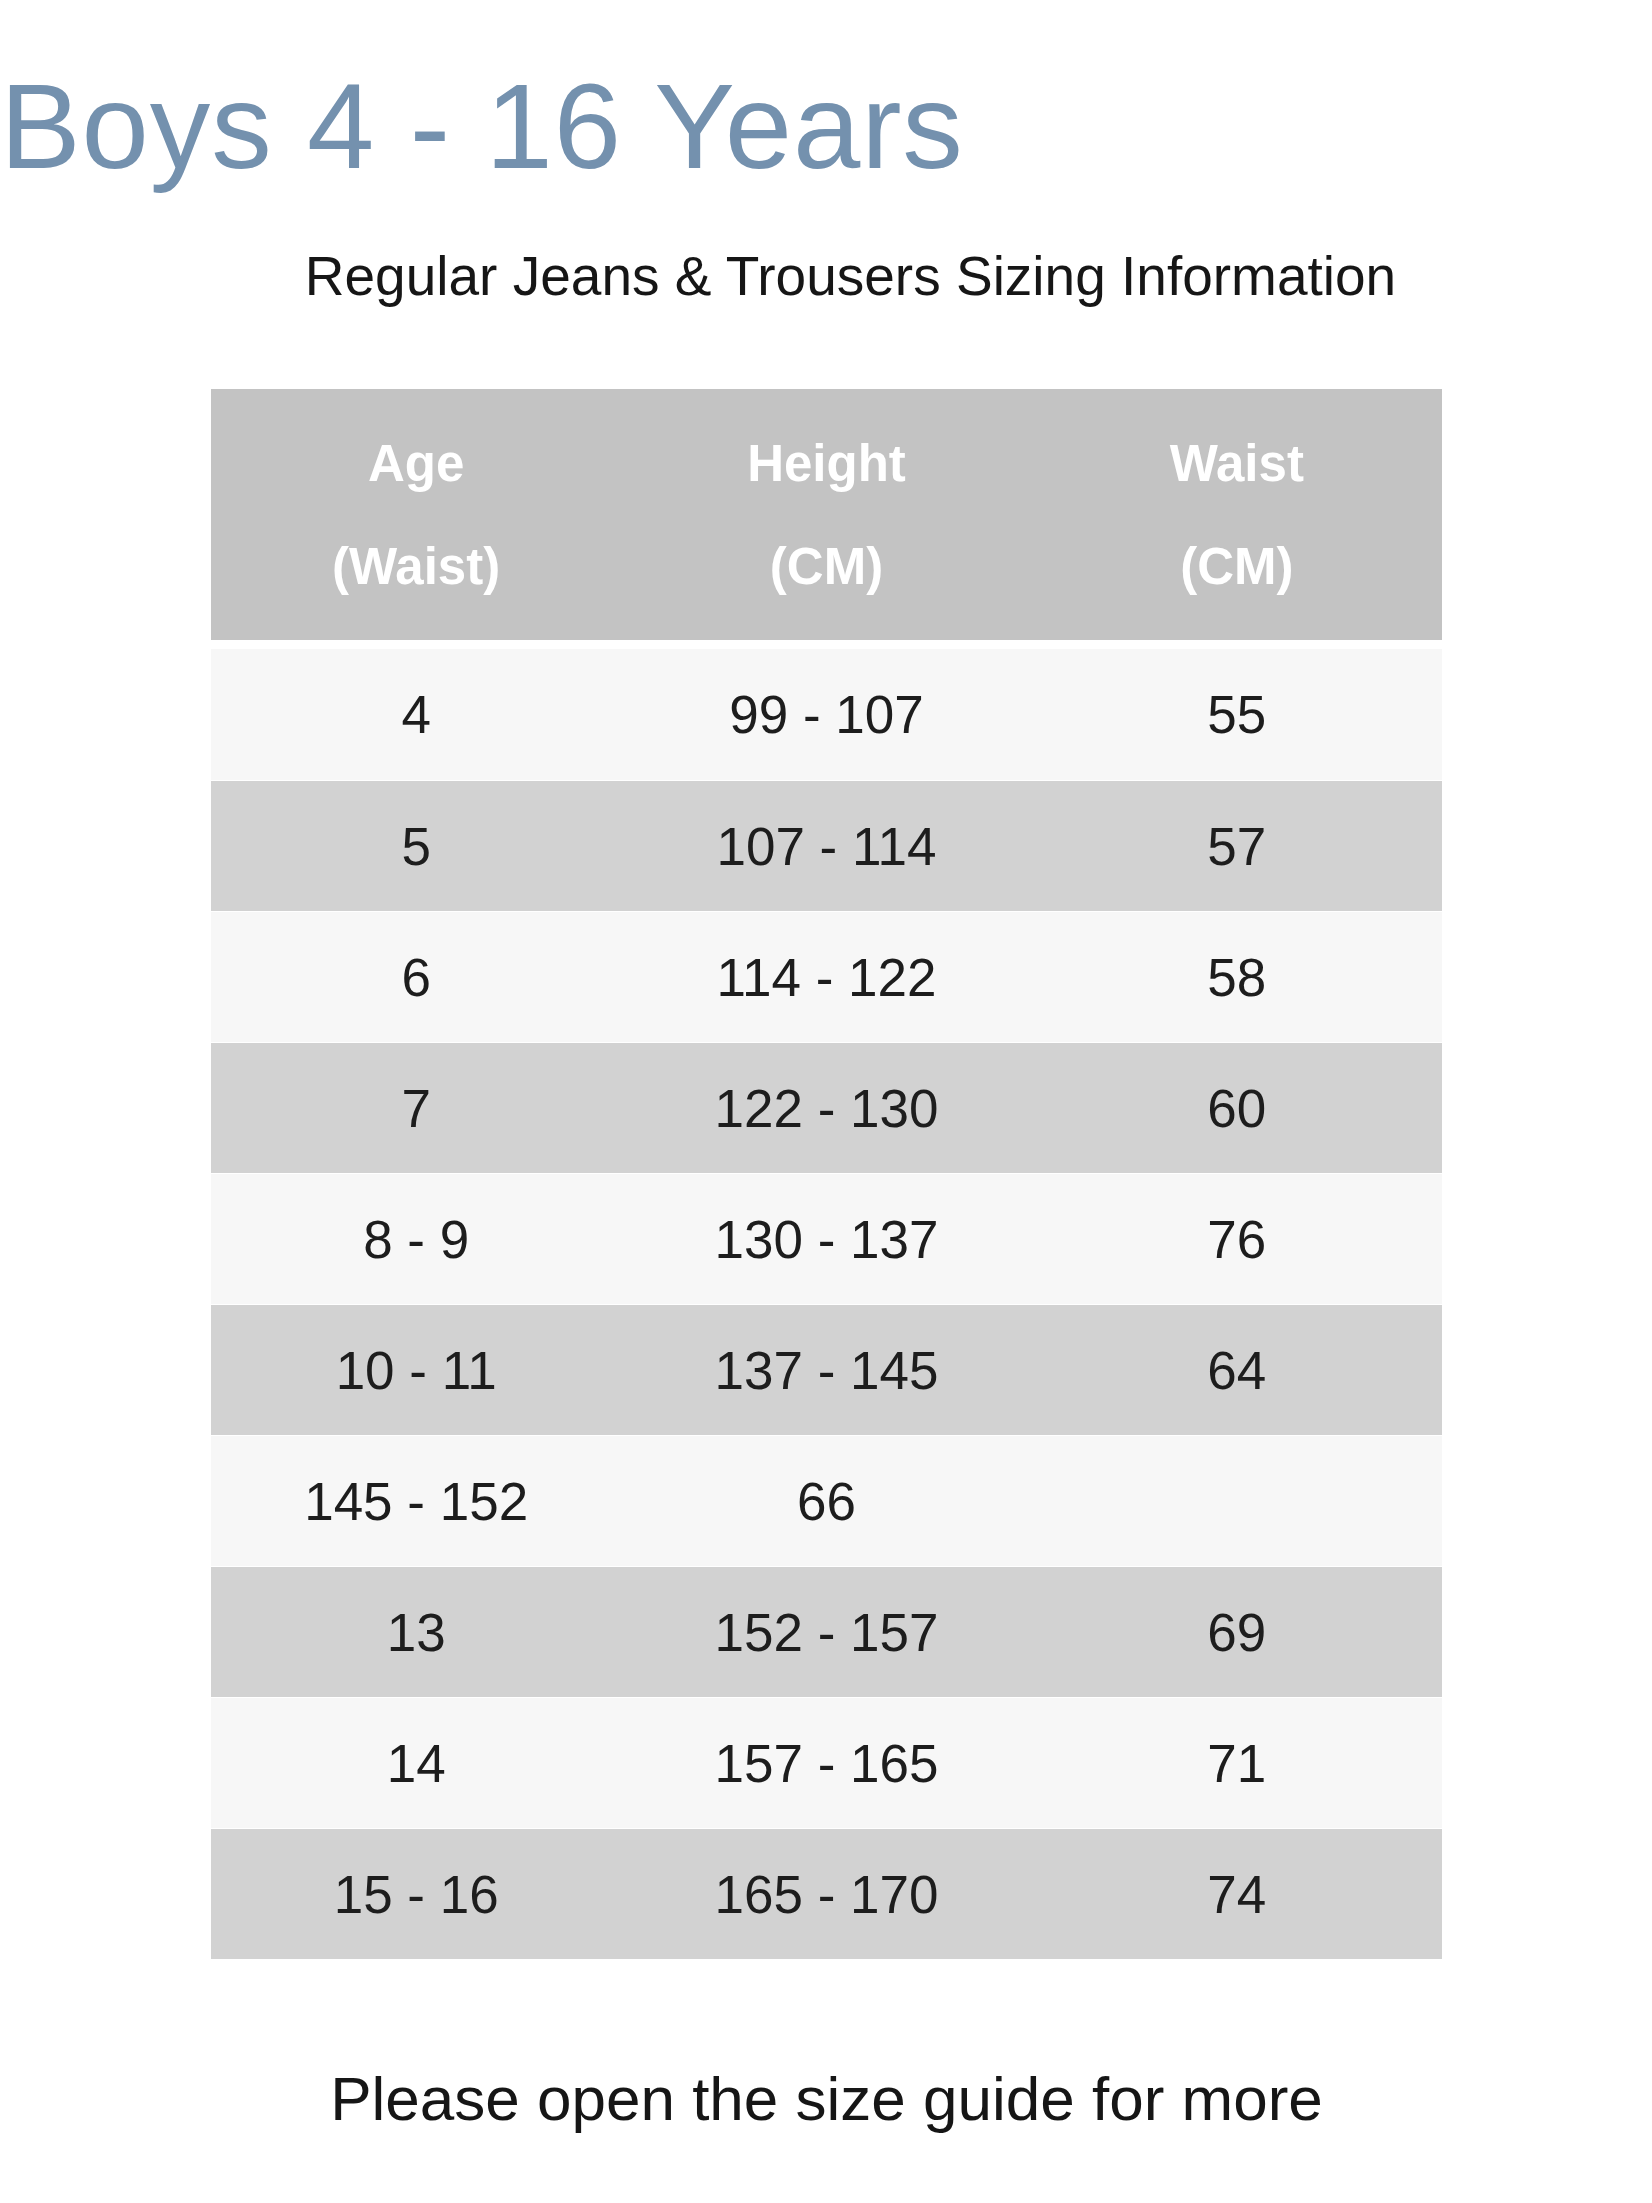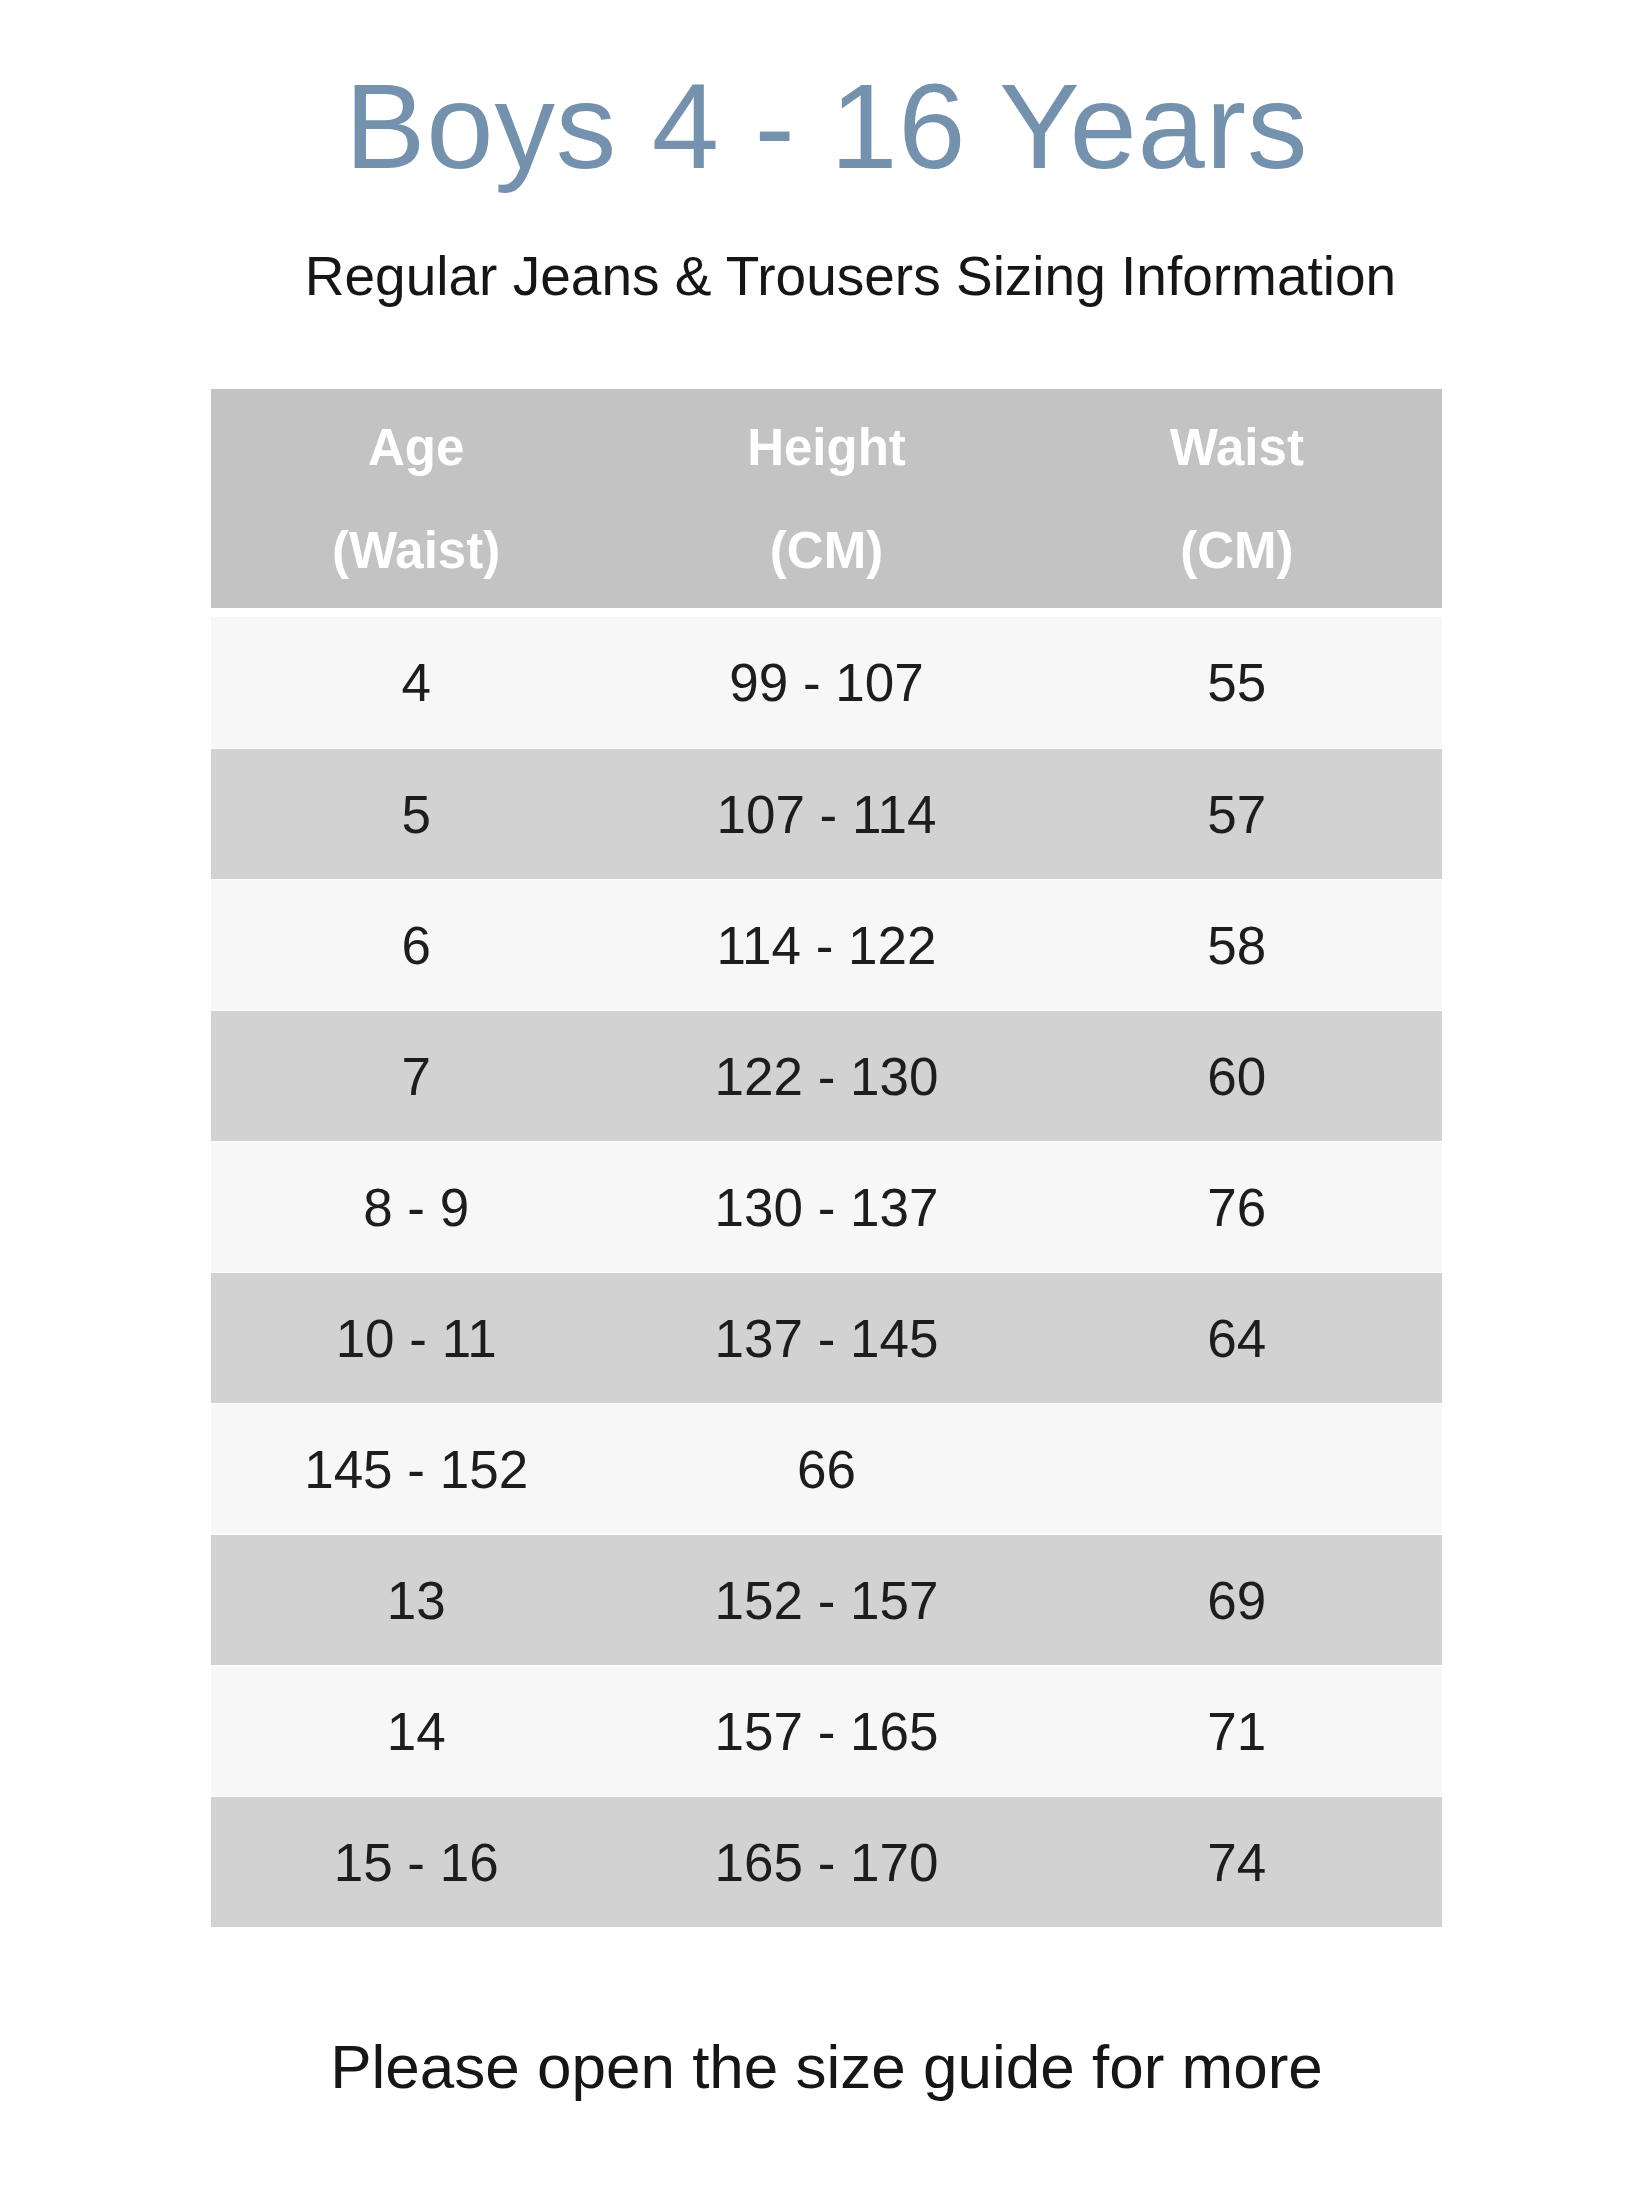--- a/index.html
+++ b/index.html
@@ -13,21 +13,21 @@
   }
 
   .page {
     width: 1653px;
     height: 2204px;
     background: var(--page-bg, #ffffff);
   }
 
   .title {
     margin-top: 57px;
-    text-align: center;
+    text-align: left;
     font-size: 121px;
     line-height: 1.15;
     font-weight: 400;
     letter-spacing: 0.9px;
     color: var(--title-color, #7491ae);
   }
 
   .subtitle {
     margin-top: 48px;
     text-align: center;
@@ -39,21 +39,21 @@
 
   .size-table {
     width: 1231px;
     margin: 81px auto 0 auto;
   }
 
   .thead {
     display: grid;
     grid-template-columns: 1fr 1fr 1fr;
     background: var(--header-bg, #c3c3c3);
-    height: 219px;
+    height: 251px;
     align-content: center;
   }
 
   .th {
     text-align: center;
     color: var(--header-text, #ffffff);
     font-size: 51px;
     font-weight: bold;
   }
 

